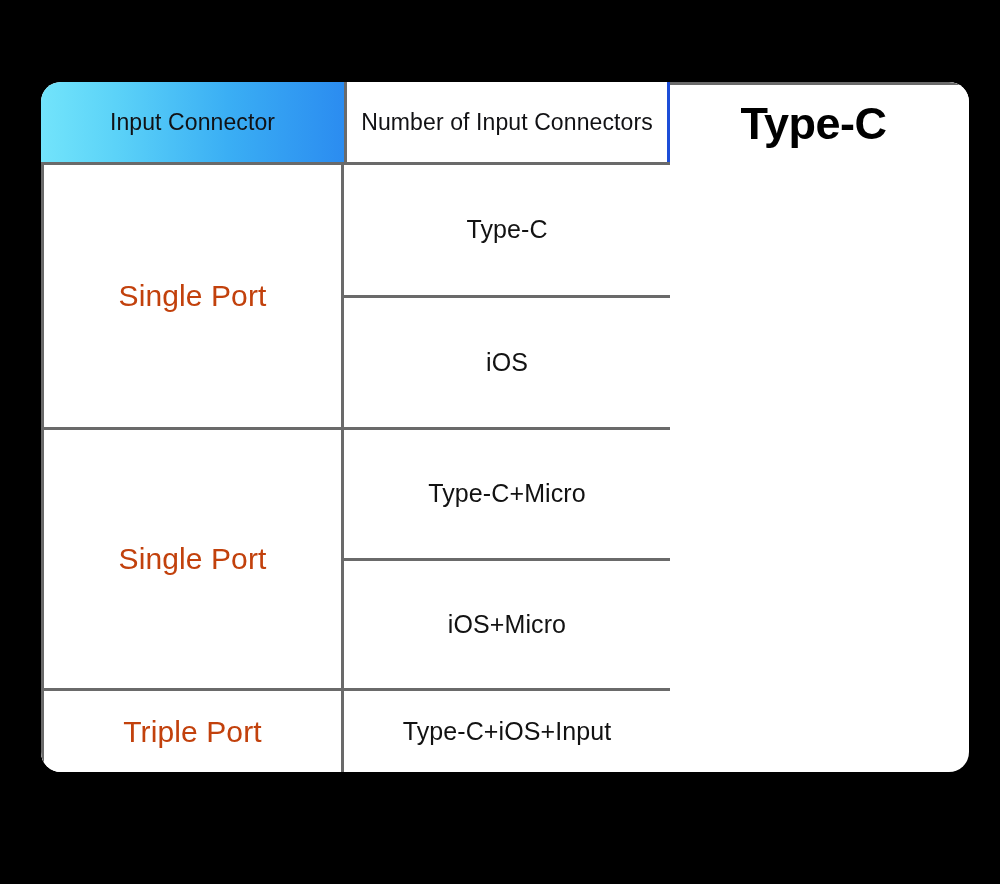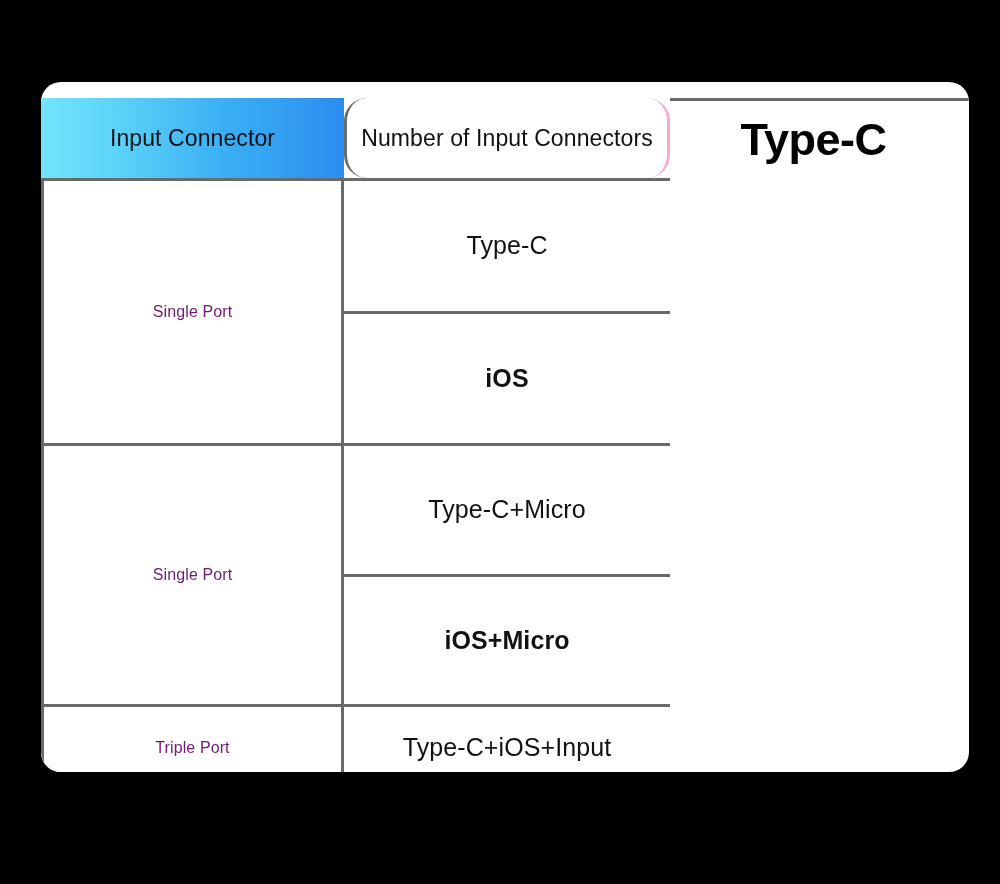--- a/index.html
+++ b/index.html
@@ -53,42 +53,40 @@
     border-radius: 20px;
     overflow: hidden;
   }
 
   .table-grid {
     width: 100%;
     height: 100%;
     display: grid;
     grid-template-columns: 303px 326px 299px;
     grid-template-rows: 80px 610px;
-    margin-top: 16px;
   }
 
   
   .hcell {
     display: flex;
     align-items: center;
     justify-content: center;
     font-size: 23px;
     color: #111114;
     letter-spacing: 0.1px;
   }
   .hcell.grad {
     background: linear-gradient(90deg, #72e4fb 0%, #5cd3f8 24%, #3aaef4 62%, #2b8cf0 100%);
   }
   .hcell.plain {
     background: #ffffff;
   }
   .hcell.mid {
     border-left: 3px solid #6a6a6a;
-    border-right: 3px solid #f9a8d4;
-    border-radius: 23px;
+    border-right: 3px solid #1d4ed8;
   }
 
   
   .bcell-input {
     display: flex;
     align-items: center;
     justify-content: center;
     background: #ffffff;
     border-top: 3px solid #6a6a6a;
   }
@@ -111,35 +109,35 @@
 
   .group {
     display: flex;
     flex-direction: column;
     justify-content: center;
     align-items: center;
   }
   .group + .group { border-top: 3px solid #6a6a6a; }
 
   .port-label {
-    font-size: 16px;
-    color: #701a75;
+    font-size: 30px;
+    color: #c2410c;
     letter-spacing: 0.1px;
   }
 
   .out-row {
     flex: 1 1 auto;
     display: flex;
     align-items: center;
     justify-content: center;
     font-size: 25px;
     color: #121212;
     letter-spacing: 0.1px;
   }
-  .out-row + .out-row { border-top: 3px solid #6a6a6a; font-weight: bold; }
+  .out-row + .out-row { border-top: 3px solid #6a6a6a; }
   .outgroup + .outgroup { border-top: 3px solid #6a6a6a; }
   .outgroup { display: flex; flex-direction: column; }
 </style>
 </head>
 <body>
 
 <div class="top-bleed">
   <span class="frag" style="left:105px"></span>
   <span class="frag" style="left:330px"></span>
   <span class="frag" style="left:585px"></span>

